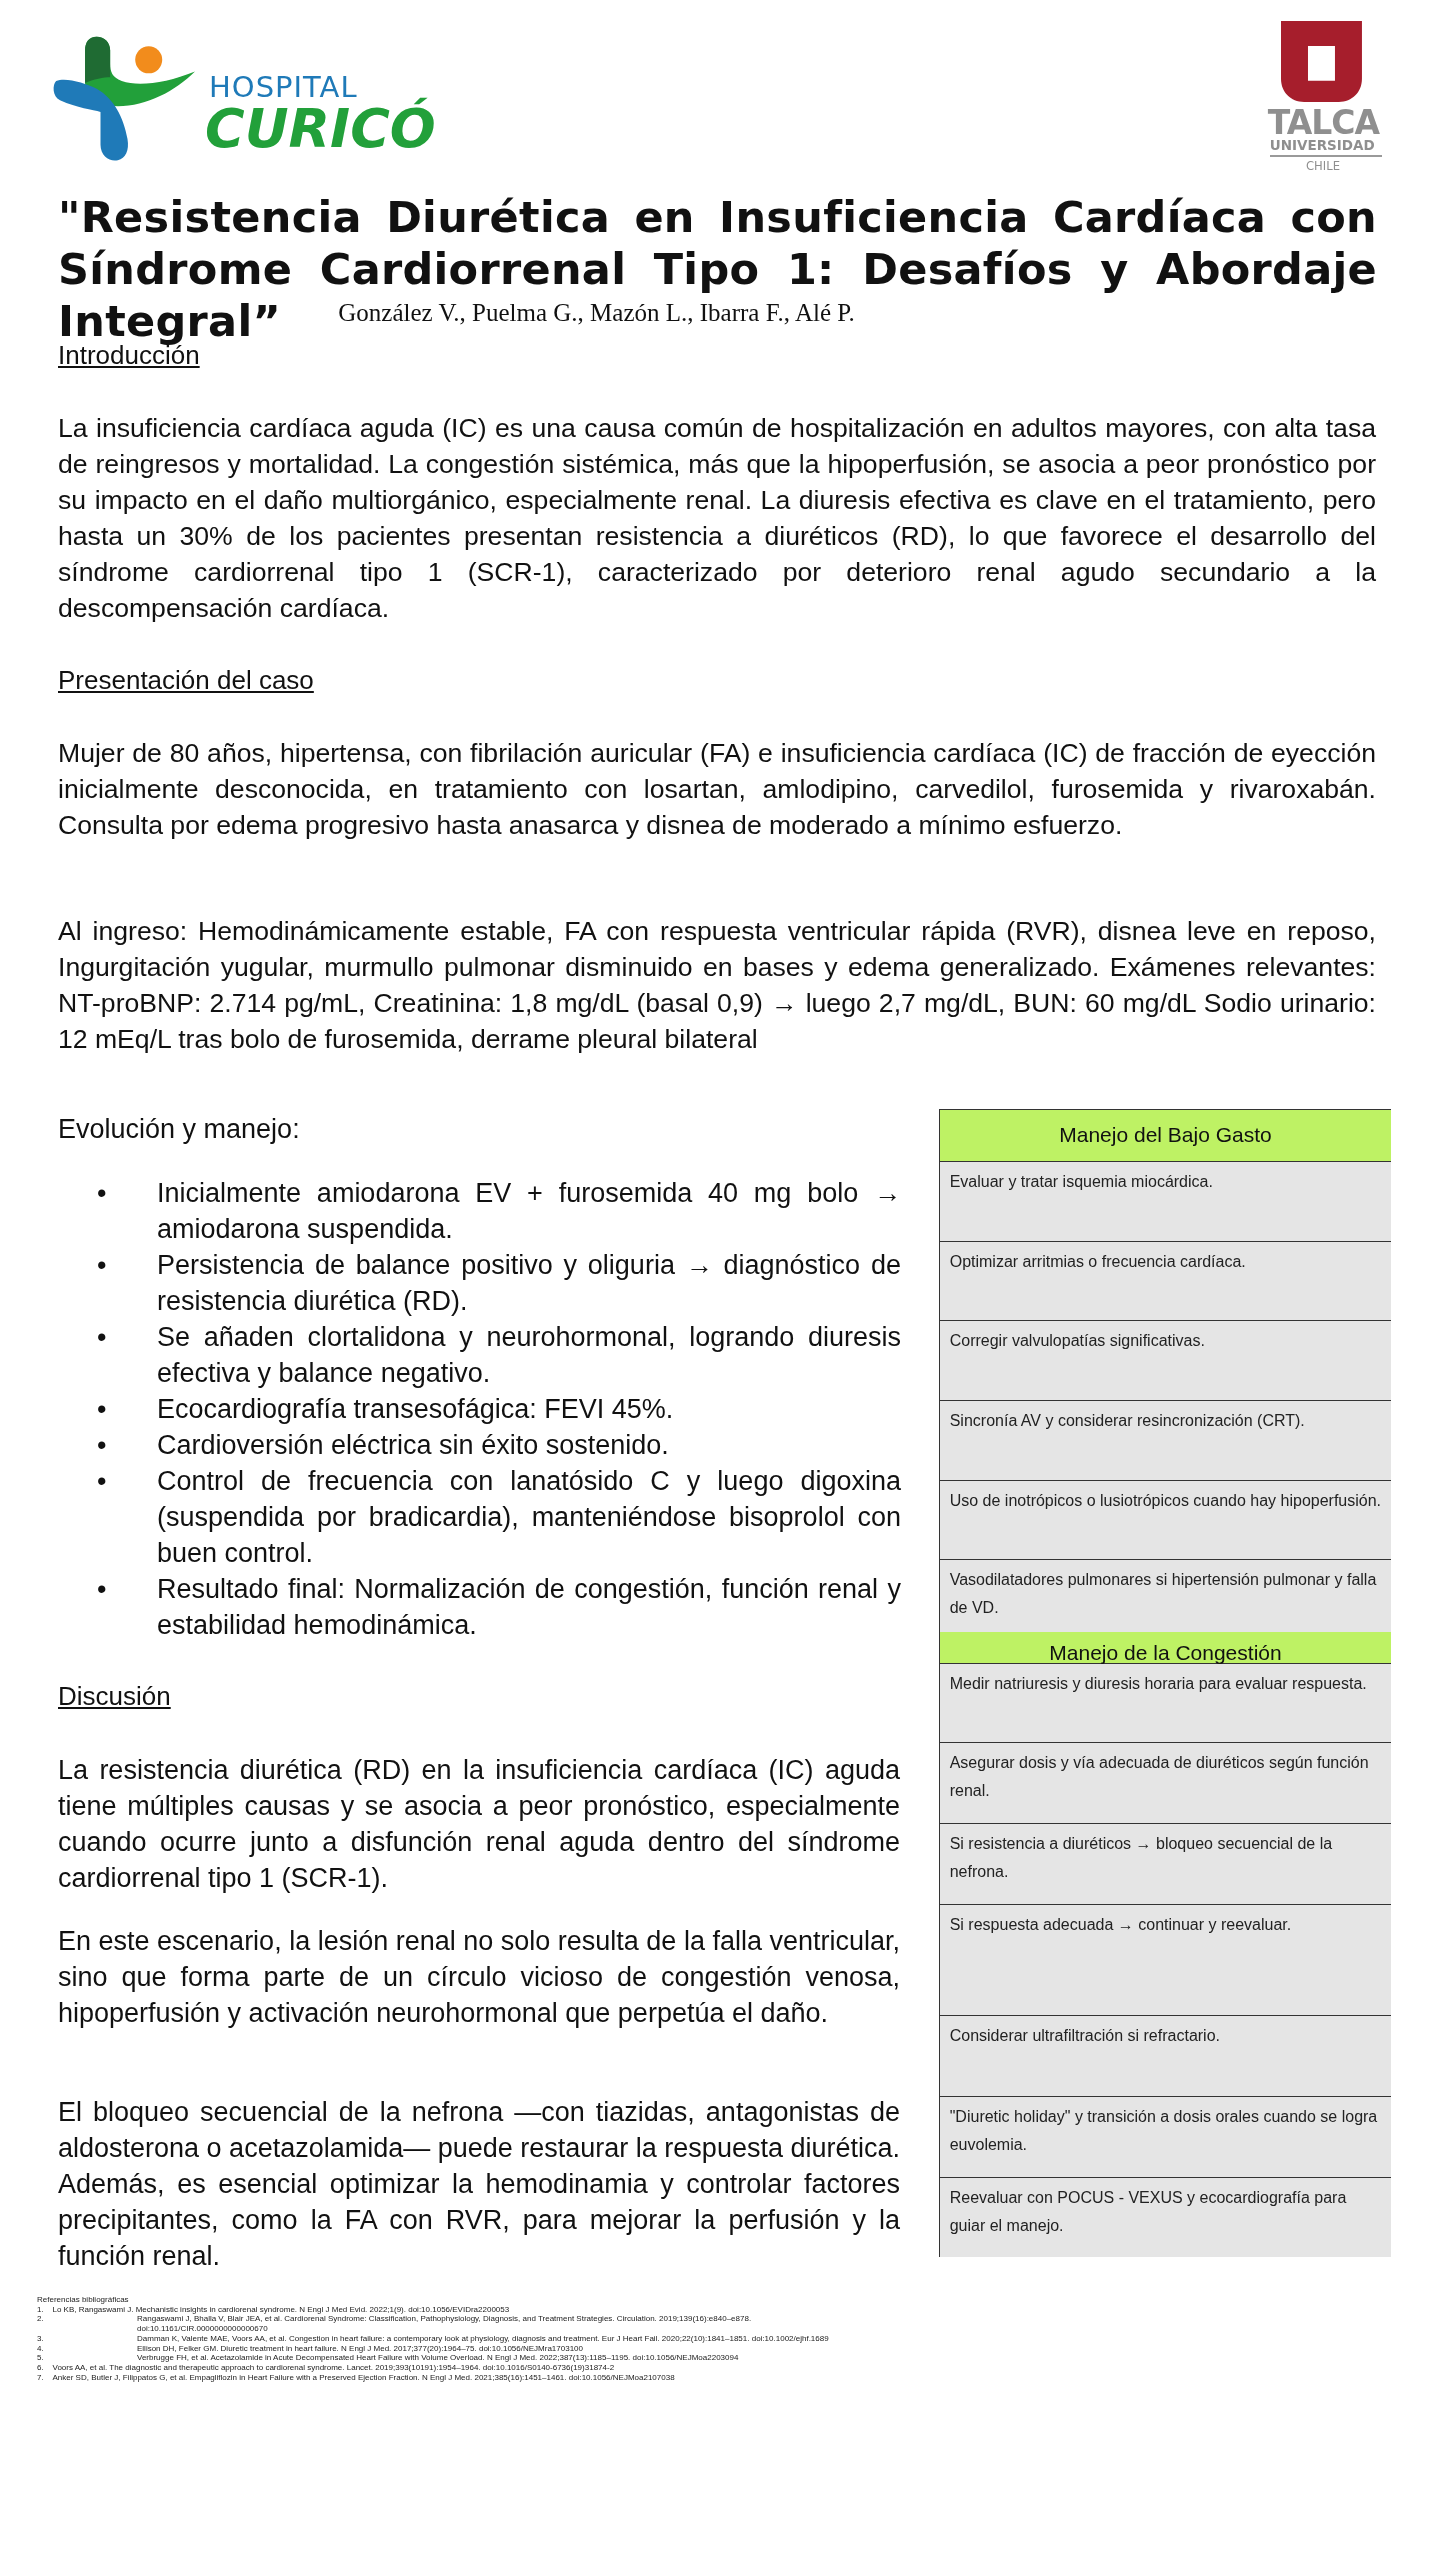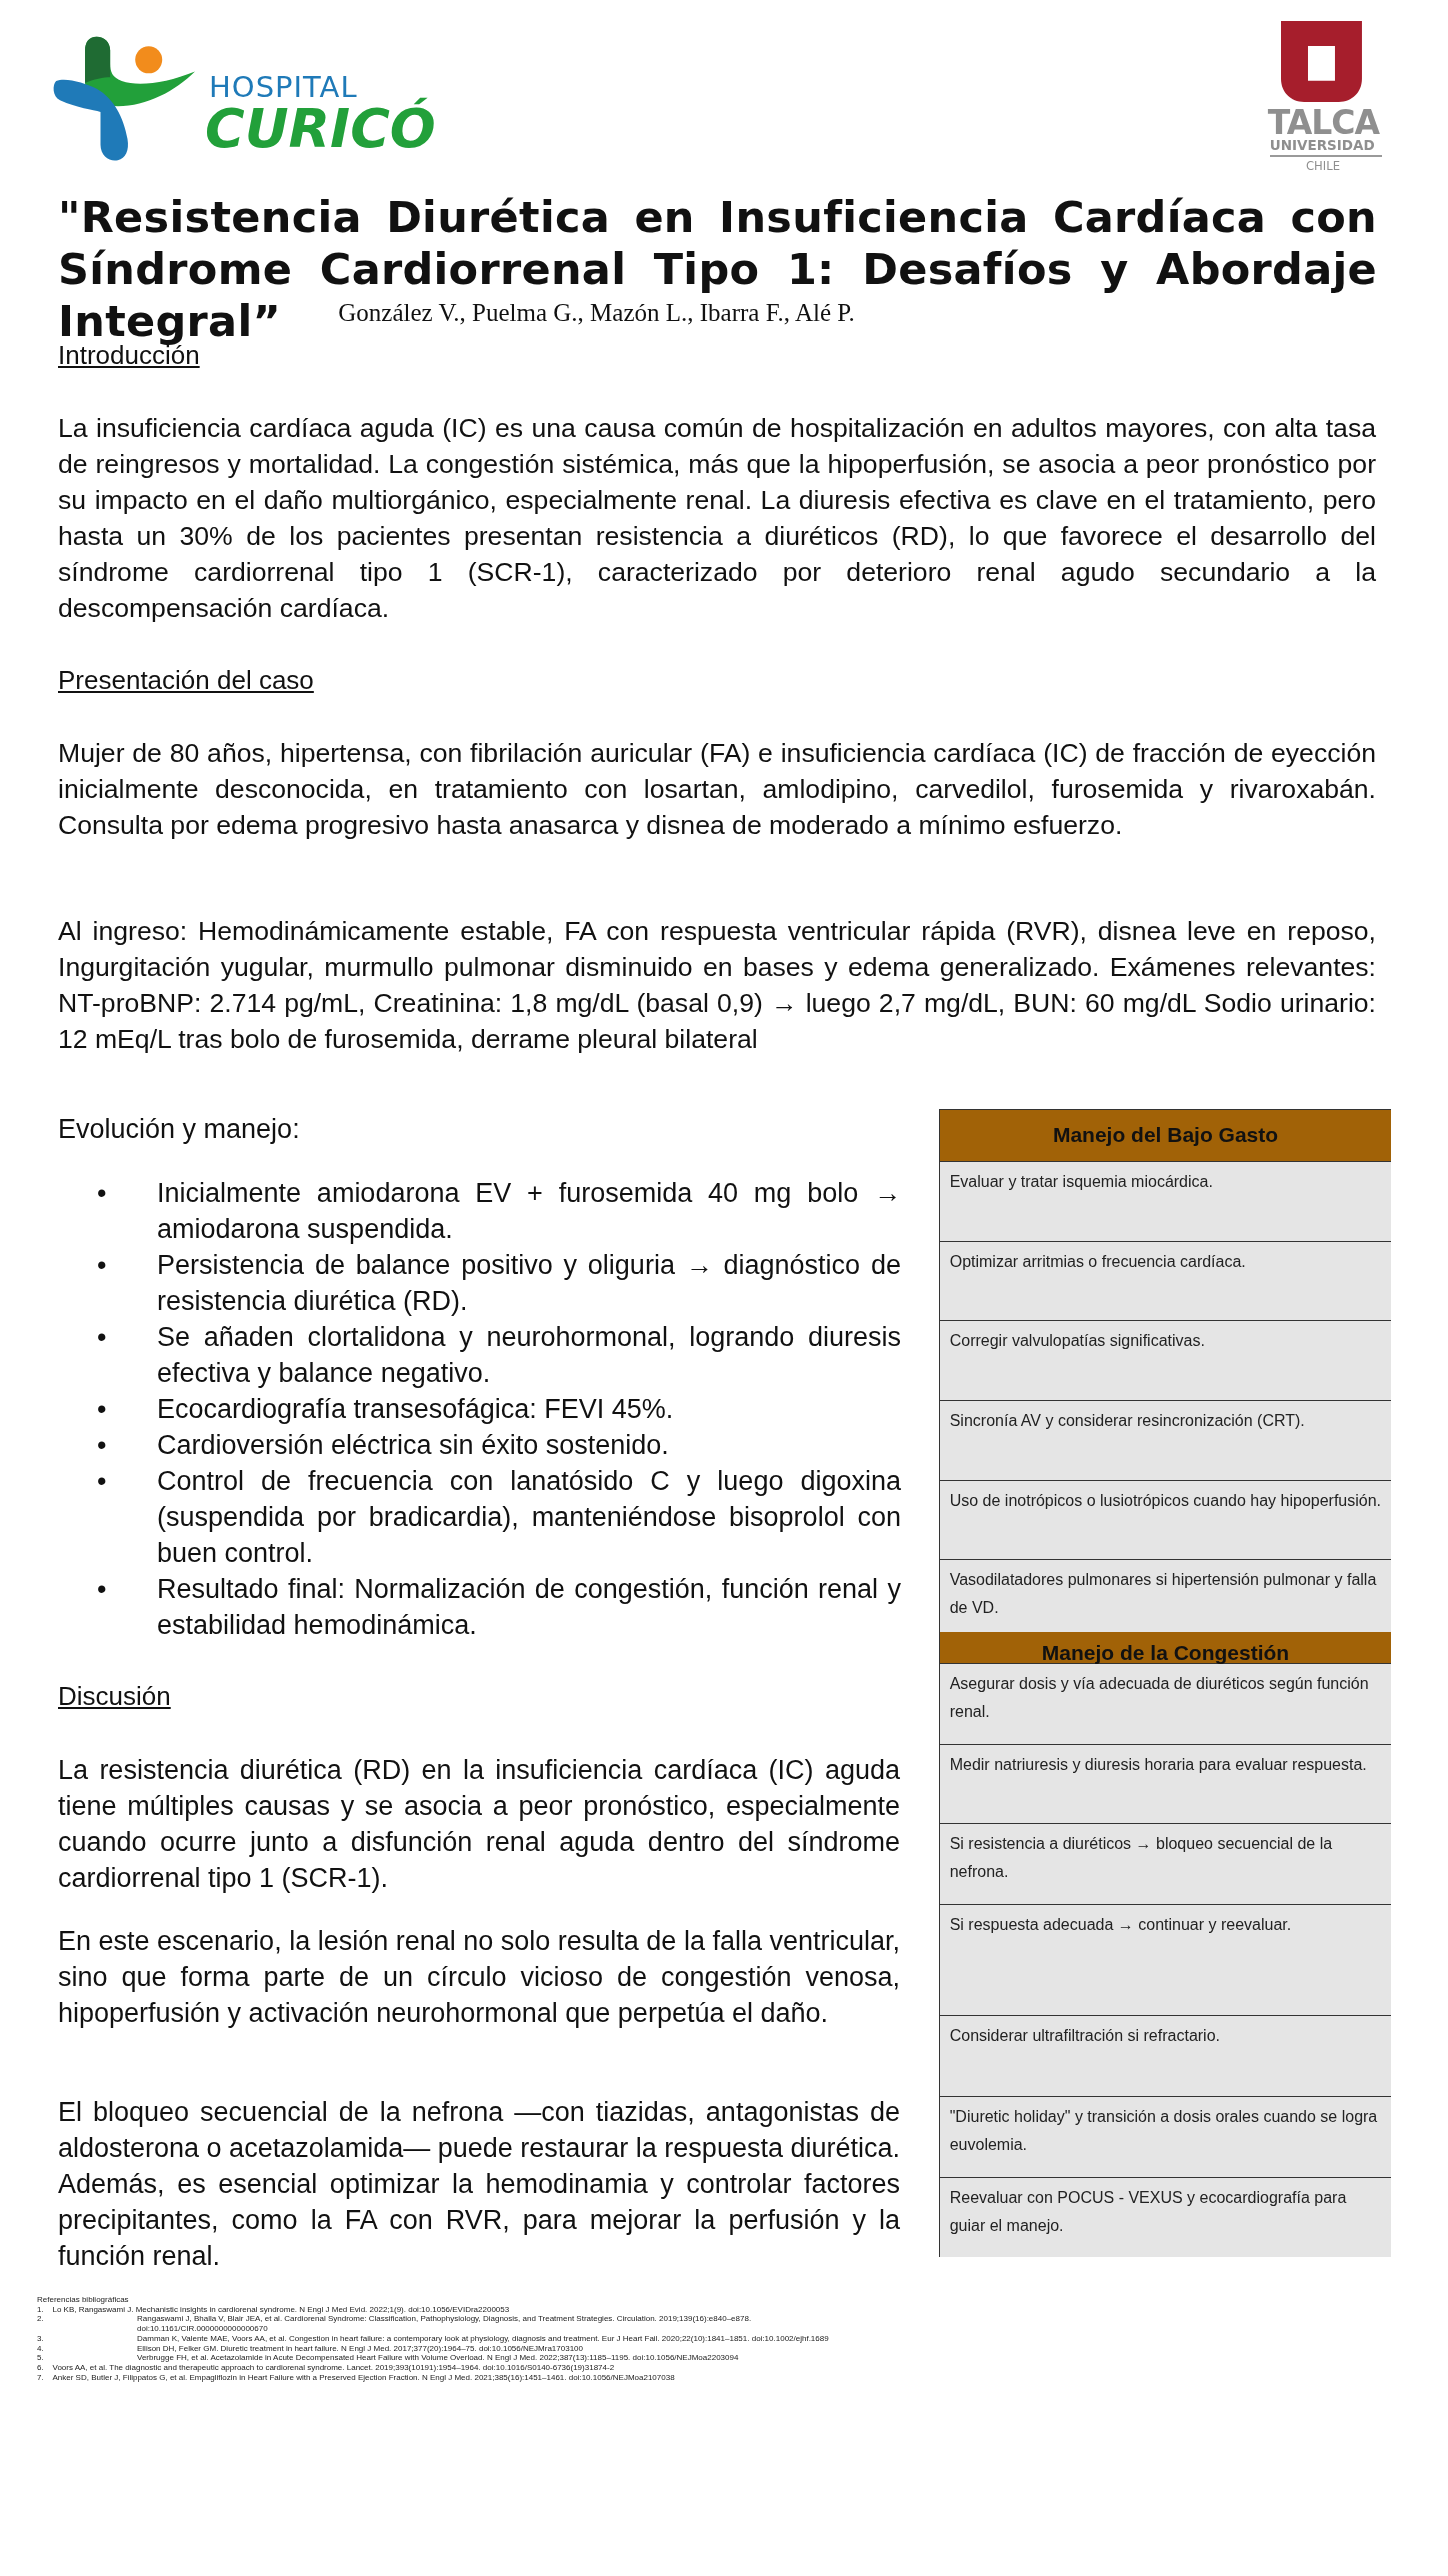--- a/index.html
+++ b/index.html
@@ -22,21 +22,21 @@
   .para { position: absolute; left: 58px; width: 1318px; font-size: 26.6px; line-height: 36px; text-align: justify; color: #111; }
 
   .evo-title { position: absolute; left: 58px; top: 1114px; font-size: 27px; color: #111; }
   .evo-list { position: absolute; left: 97px; top: 1175px; width: 804px; list-style: none; }
   .evo-list li { position: relative; padding-left: 60px; font-size: 27px; line-height: 36px; text-align: justify; }
   .evo-list li .bullet { position: absolute; left: 0; top: 0; }
 
   .left-col { position: absolute; left: 58px; width: 842px; font-size: 27px; line-height: 36px; text-align: justify; color: #111; }
 
   .mgmt { position: absolute; left: 939px; top: 1109px; width: 452px; border-left: 1.9px solid #333; }
-  .mgmt .head { background: #a16207; font-weight: bold; font-size: 21px; text-align: center; color: #111; border-top: 1.9px solid #333; border-bottom: 1.9px solid #333; }
+  .mgmt .head { background: #bef264; font-weight: normal; font-size: 21px; text-align: center; color: #111; border-top: 1.9px solid #333; border-bottom: 1.9px solid #333; }
   .mgmt .row { background: #e5e5e5; font-size: 16px; line-height: 28px; color: #222; padding: 5.8px 9.7px; border-bottom: 1.9px solid #333; }
   .mgmt .row.last { border-bottom: none; }
 
   .refs { position: absolute; left: 37px; top: 2295px; width: 840px; font-size: 8px; line-height: 9.7px; color: #222; }
   .refs .ref-item { display: flex; }
   .refs .ref-num { width: 15.5px; flex: none; }
   .refs .ref-num.wide { width: 100px; }
 </style>
 </head>
 <body>
@@ -90,22 +90,22 @@
 
 <div class="mgmt">
   <div class="head" style="height:53px;line-height:49px;">Manejo del Bajo Gasto</div>
   <div class="row" style="height:80px;">Evaluar y tratar isquemia miocárdica.</div>
   <div class="row" style="height:79px;">Optimizar arritmias o frecuencia cardíaca.</div>
   <div class="row" style="height:80px;">Corregir valvulopatías significativas.</div>
   <div class="row" style="height:80px;">Sincronía AV y considerar resincronización (CRT).</div>
   <div class="row" style="height:79px;">Uso de inotrópicos o lusiotrópicos cuando hay hipoperfusión.</div>
   <div class="row last" style="height:72px;">Vasodilatadores pulmonares si hipertensión pulmonar y falla de VD.</div>
   <div class="head" style="height:32px;line-height:41px;border-top:none;">Manejo de la Congestión</div>
+  <div class="row" style="height:79px;">Medir natriuresis y diuresis horaria para evaluar respuesta.</div>
   <div class="row" style="height:81px;">Asegurar dosis y vía adecuada de diuréticos según función renal.</div>
-  <div class="row" style="height:79px;">Medir natriuresis y diuresis horaria para evaluar respuesta.</div>
   <div class="row" style="height:81px;">Si resistencia a diuréticos → bloqueo secuencial de la nefrona.</div>
   <div class="row" style="height:111px;">Si respuesta adecuada → continuar y reevaluar.</div>
   <div class="row" style="height:81px;">Considerar ultrafiltración si refractario.</div>
   <div class="row" style="height:81px;">"Diuretic holiday" y transición a dosis orales cuando se logra euvolemia.</div>
   <div class="row last" style="height:79px;">Reevaluar con POCUS - VEXUS y ecocardiografía para guiar el manejo.</div>
 </div>
 
 <div class="refs">
   <div>Referencias bibliográficas</div>
   <div class="ref-item">

